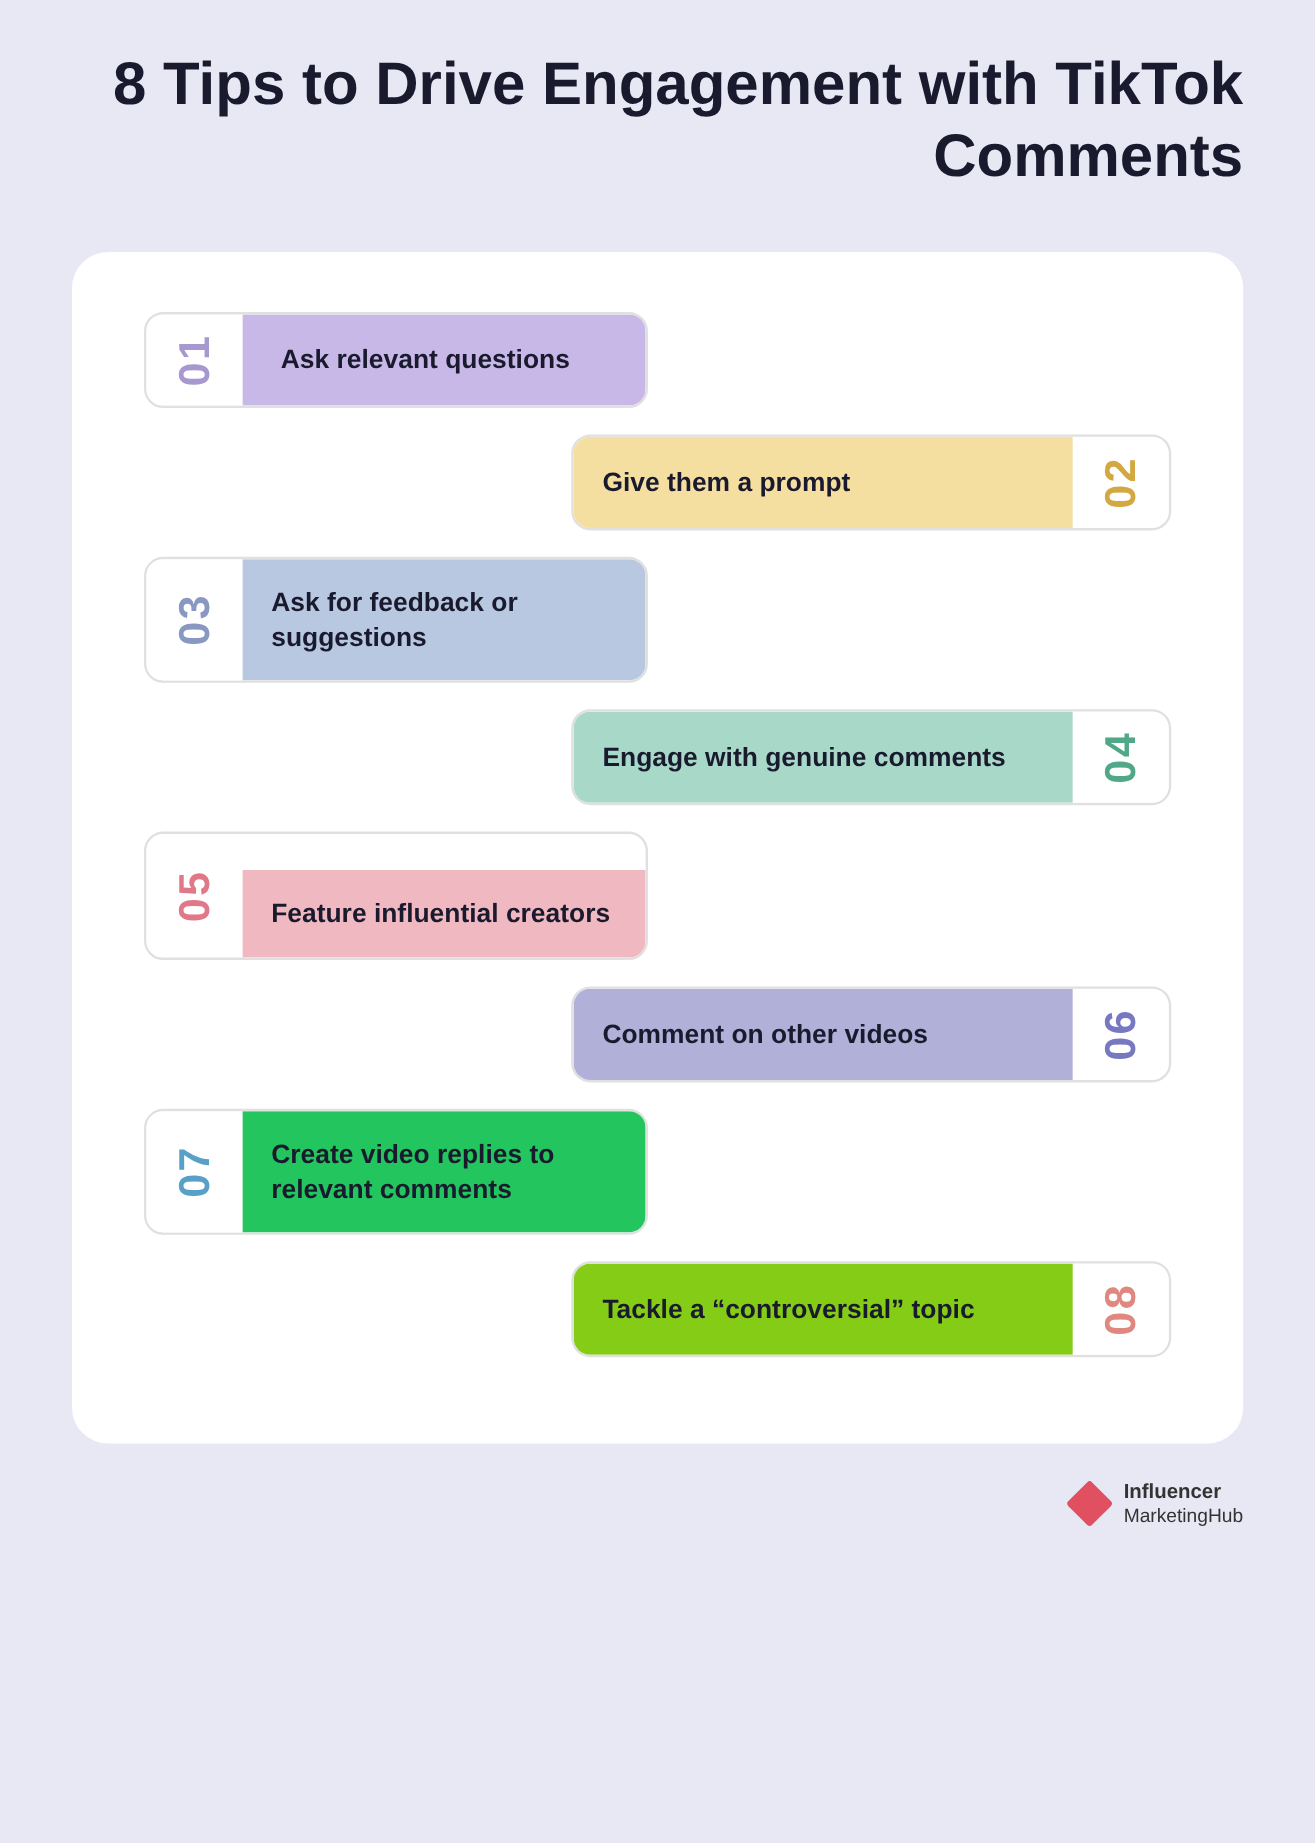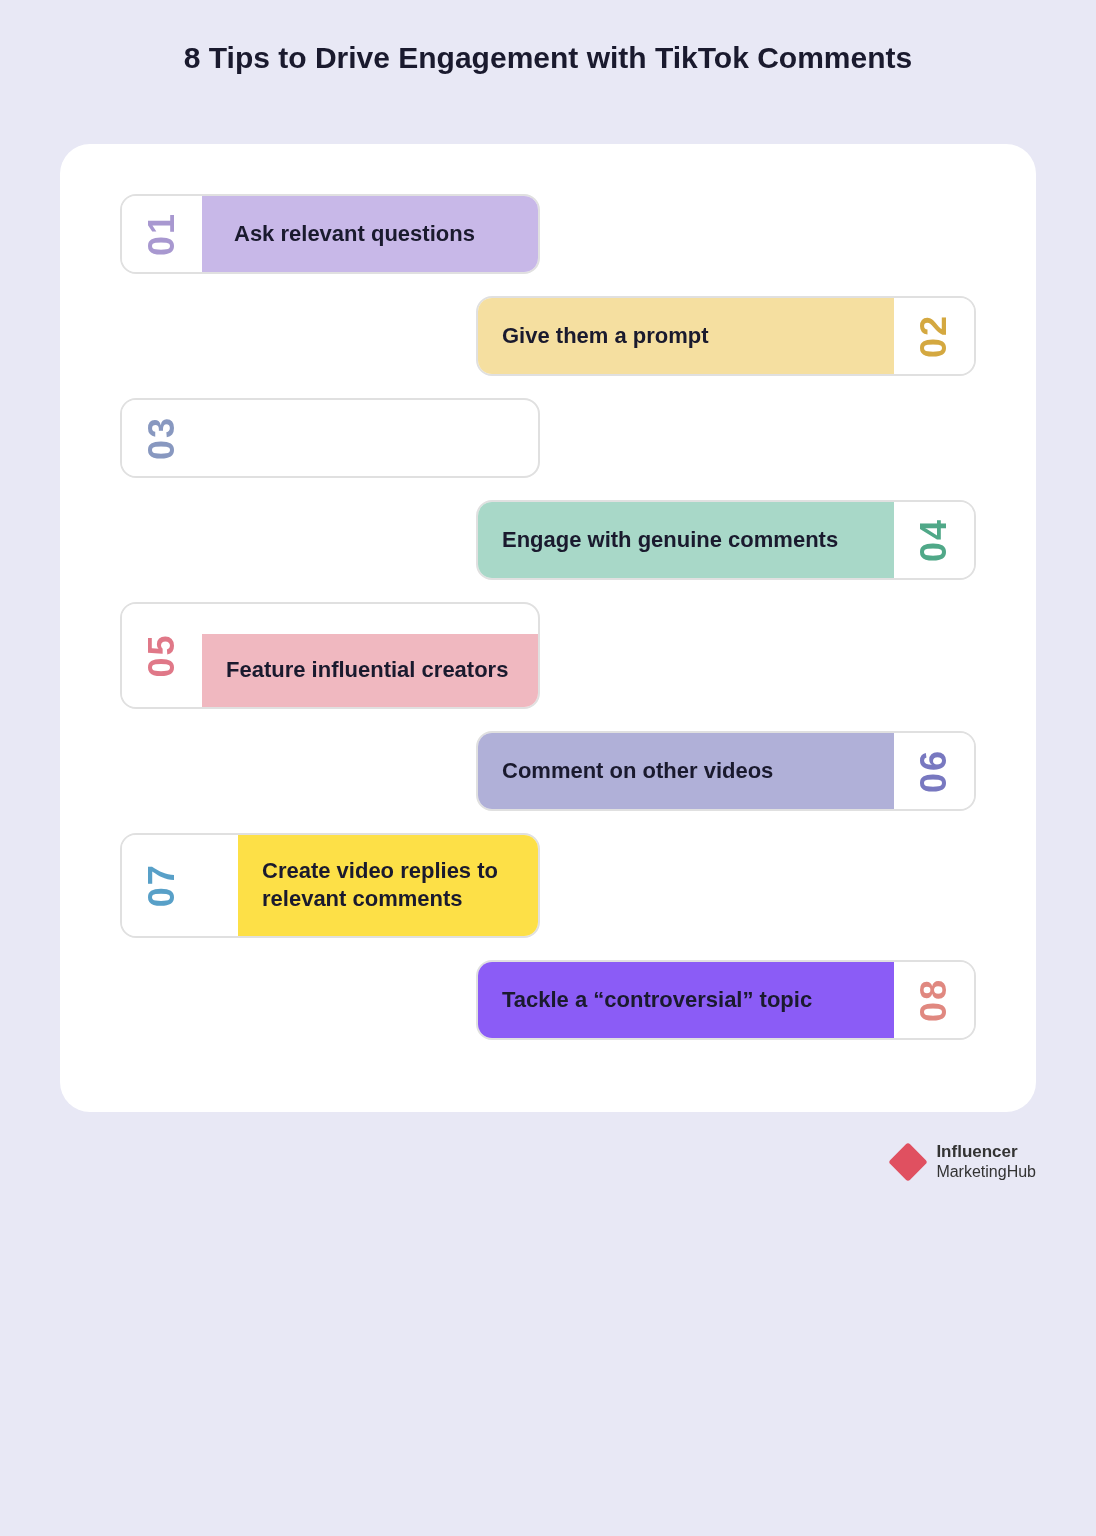--- a/index.html
+++ b/index.html
@@ -9,25 +9,25 @@
       min-height: 1536px;
       background: #e8e8f5;
       font-family: 'Arial', sans-serif;
       display: flex;
       flex-direction: column;
       align-items: center;
       padding: 40px 60px 60px;
     }
 
     .page-title {
-      font-size: 30px;
+      font-size: 50px;
       font-weight: 900;
       text-align: right;
       color: #1a1a2e;
-      margin-bottom: 68px;
+      margin-bottom: 50px;
       line-height: 1.2;
     }
 
     .card-container {
       background: #ffffff;
       border-radius: 30px;
       padding: 50px 60px;
       width: 100%;
       display: flex;
       flex-direction: column;
@@ -93,22 +93,22 @@
       line-height: 1.3;
     }
 
     
     .color-purple { background: #c8b8e8; padding-left: 32px; }
     .color-yellow { background: #f5dfa0; }
     .color-blue   { background: #b8c8e0; }
     .color-teal   { background: #a8d8c8; }
     .color-pink   { background: #f0b8c0; margin-top: 30px; }
     .color-lavender { background: #b0b0d8; text-align: right; }
-    .color-cyan   { background: #fde047; margin-left: 36px; }
-    .color-salmon { background: #8b5cf6; }
+    .color-cyan   { background: #22c55e; }
+    .color-salmon { background: #84cc16; }
 
     
     .num-01 { color: #a898d0; }
     .num-02 { color: #d4a840; }
     .num-03 { color: #8898c0; }
     .num-04 { color: #50a888; }
     .num-05 { color: #e07888; }
     .num-06 { color: #7878c0; }
     .num-07 { color: #58a0c8; }
     .num-08 { color: #e08880; }
@@ -158,20 +158,21 @@
       </div>
     <div class="tip-row right">
         <div class="tip-right-wrapper">
           <div class="label-box color-yellow">Give them a prompt</div>
           <div class="num-box num-02">02</div>
         </div>
       </div>
     <div class="tip-row left">
         <div class="tip-left-wrapper">
           <div class="num-box num-03">03</div>
+          <div class="label-box color-blue">Ask for feedback or suggestions</div>
         </div>
       </div>
     <div class="tip-row right">
         <div class="tip-right-wrapper">
           <div class="label-box color-teal">Engage with genuine comments</div>
           <div class="num-box num-04">04</div>
         </div>
       </div>
     <div class="tip-row left">
         <div class="tip-left-wrapper">

